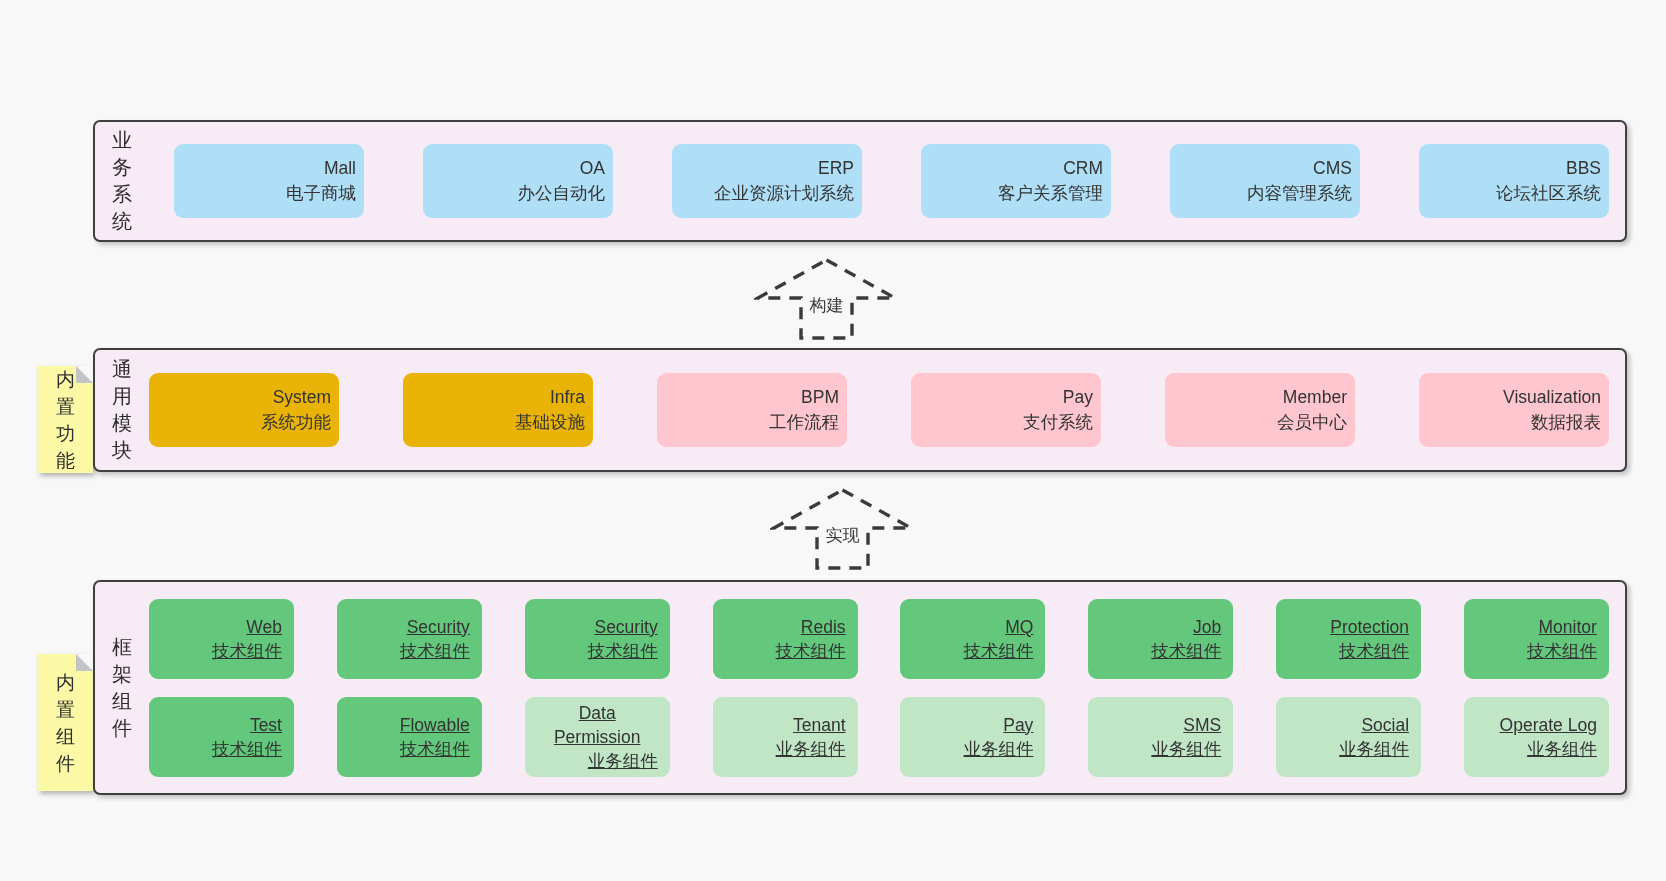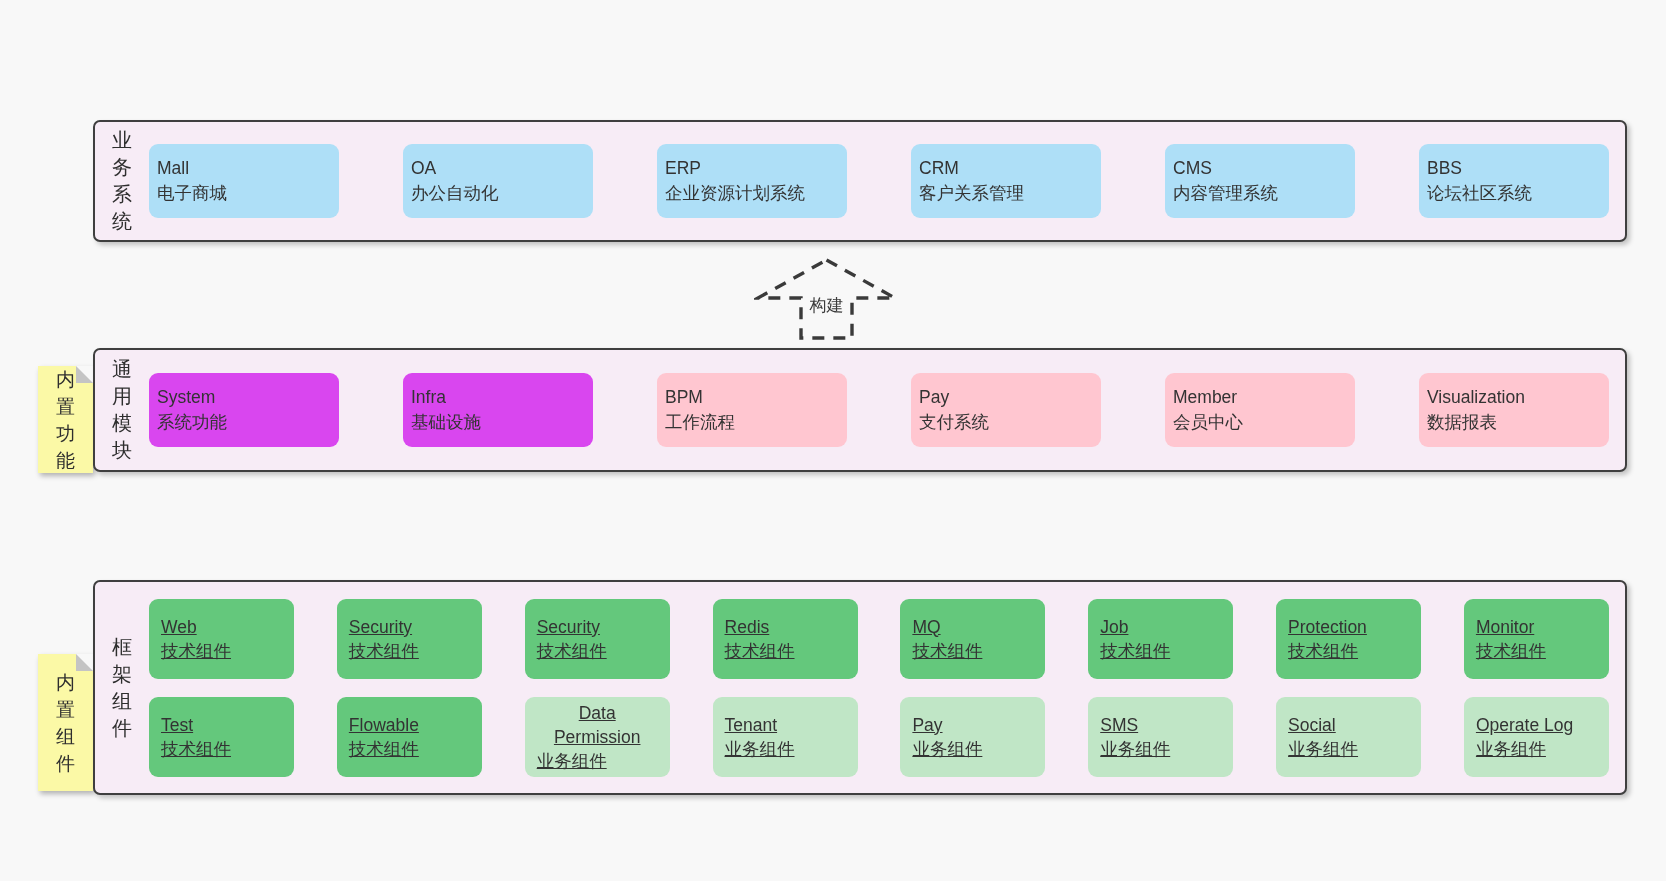--- a/index.html
+++ b/index.html
@@ -8,21 +8,21 @@
     background:#f8f8f8; color:#333;
     font-family:"Liberation Sans","DejaVu Sans",sans-serif;
   }
   
   .band {
     position:absolute; left:93px; width:1534px; box-sizing:border-box;
     background:#f7ecf6; border:2px solid #3f3f3f; border-radius:7px;
     box-shadow:3px 3px 5px rgba(0,0,0,.22);
     display:flex; align-items:center;
   }
-  .band-business   { top:120px; height:122px; }
+  .band-business   { top:120px; height:122px;gap:25px; }
   .band-modules    { top:348px; height:124px; }
   .band-components { top:580px; height:215px; }
 
   .band-label {
     flex:0 0 54px; display:flex; justify-content:center; align-items:center;
     font-size:20px; line-height:27px; color:#2e2e2e;
   }
   .vtext { width:1.25em; word-break:break-all; text-align:center; }
 
   .band-boxes {
@@ -30,27 +30,27 @@
     align-items:center; padding-right:16px;
   }
   .band-rows {
     flex:1; display:flex; flex-direction:column; gap:18px; padding-right:16px;text-decoration:underline;
   }
   .row { display:flex; justify-content:space-between; }
 
   
   .box {
     width:190px; height:74px; border-radius:9px; box-sizing:border-box;
-    display:flex; flex-direction:column; justify-content:center; align-items:flex-start;
+    display:flex; flex-direction:column; justify-content:center; align-items:flex-end;
     text-align:center; font-size:17.5px; line-height:25px; color:#333;
     padding:0 8px;
   }
   .box.small { width:145px; height:80px; line-height:24px; padding:0 12px; }
   .b-blue        { background:#aedff7; }
-  .b-red         { background:#d946ef; }
+  .b-red         { background:#eab308; }
   .b-pink        { background:#ffc6d0; }
   .b-green-dark  { background:#64c87c; }
   .b-green-light { background:#c0e6c6; }
 
   
   .sticky {
     position:absolute; left:38px; width:55px; background:#fbf9a6;
     box-shadow:2px 3px 5px rgba(0,0,0,.28);
     display:flex; justify-content:center; align-items:center;
     font-size:19px; line-height:27px; color:#2e2e2e;
@@ -146,20 +146,26 @@
         <div>Member</div>
         <div>会员中心</div>
       </div>
       <div class="box b-pink">
         <div>Visualization</div>
         <div>数据报表</div>
       </div>
     </div>
   </div>
 
+  <div class="arrow arrow-implement">
+    <svg viewBox="0 0 145 86">
+      <path d="M72.5,4 L141,42 L98,42 L98,82 L47,82 L47,42 L4,42 Z" fill="none" stroke="#3a3a3a" stroke-width="3.4" stroke-dasharray="12 9"></path>
+    </svg>
+    <div class="arrow-label">实现</div>
+  </div>
 
   <div class="sticky sticky-components">
     <div class="vtext">内置组件</div>
   </div>
   <div class="band band-components">
     <div class="band-label">
       <div class="vtext">框架组件</div>
     </div>
     <div class="band-rows">
       <div class="row">

